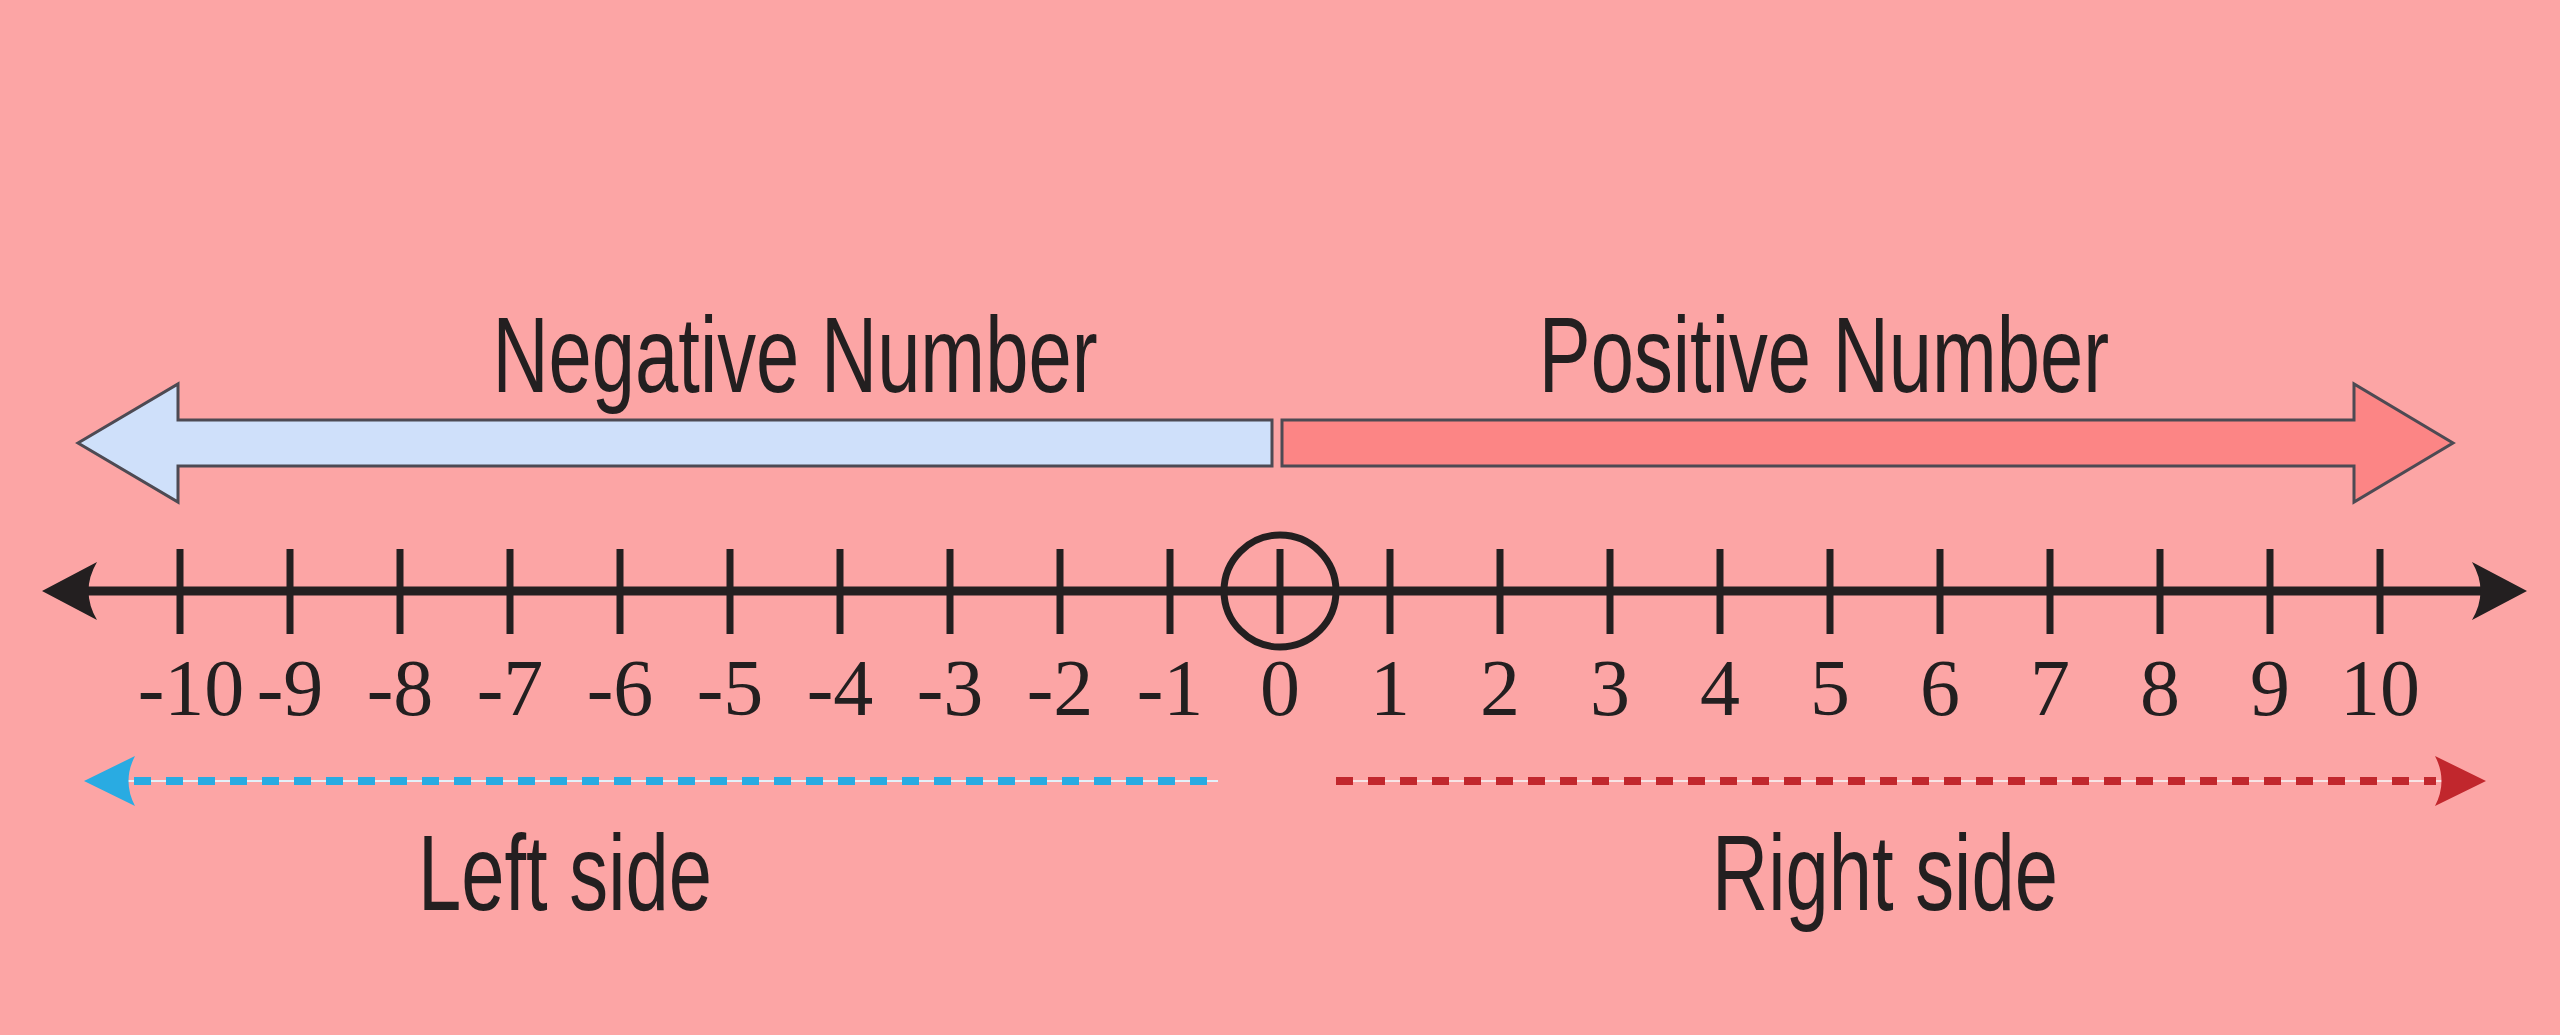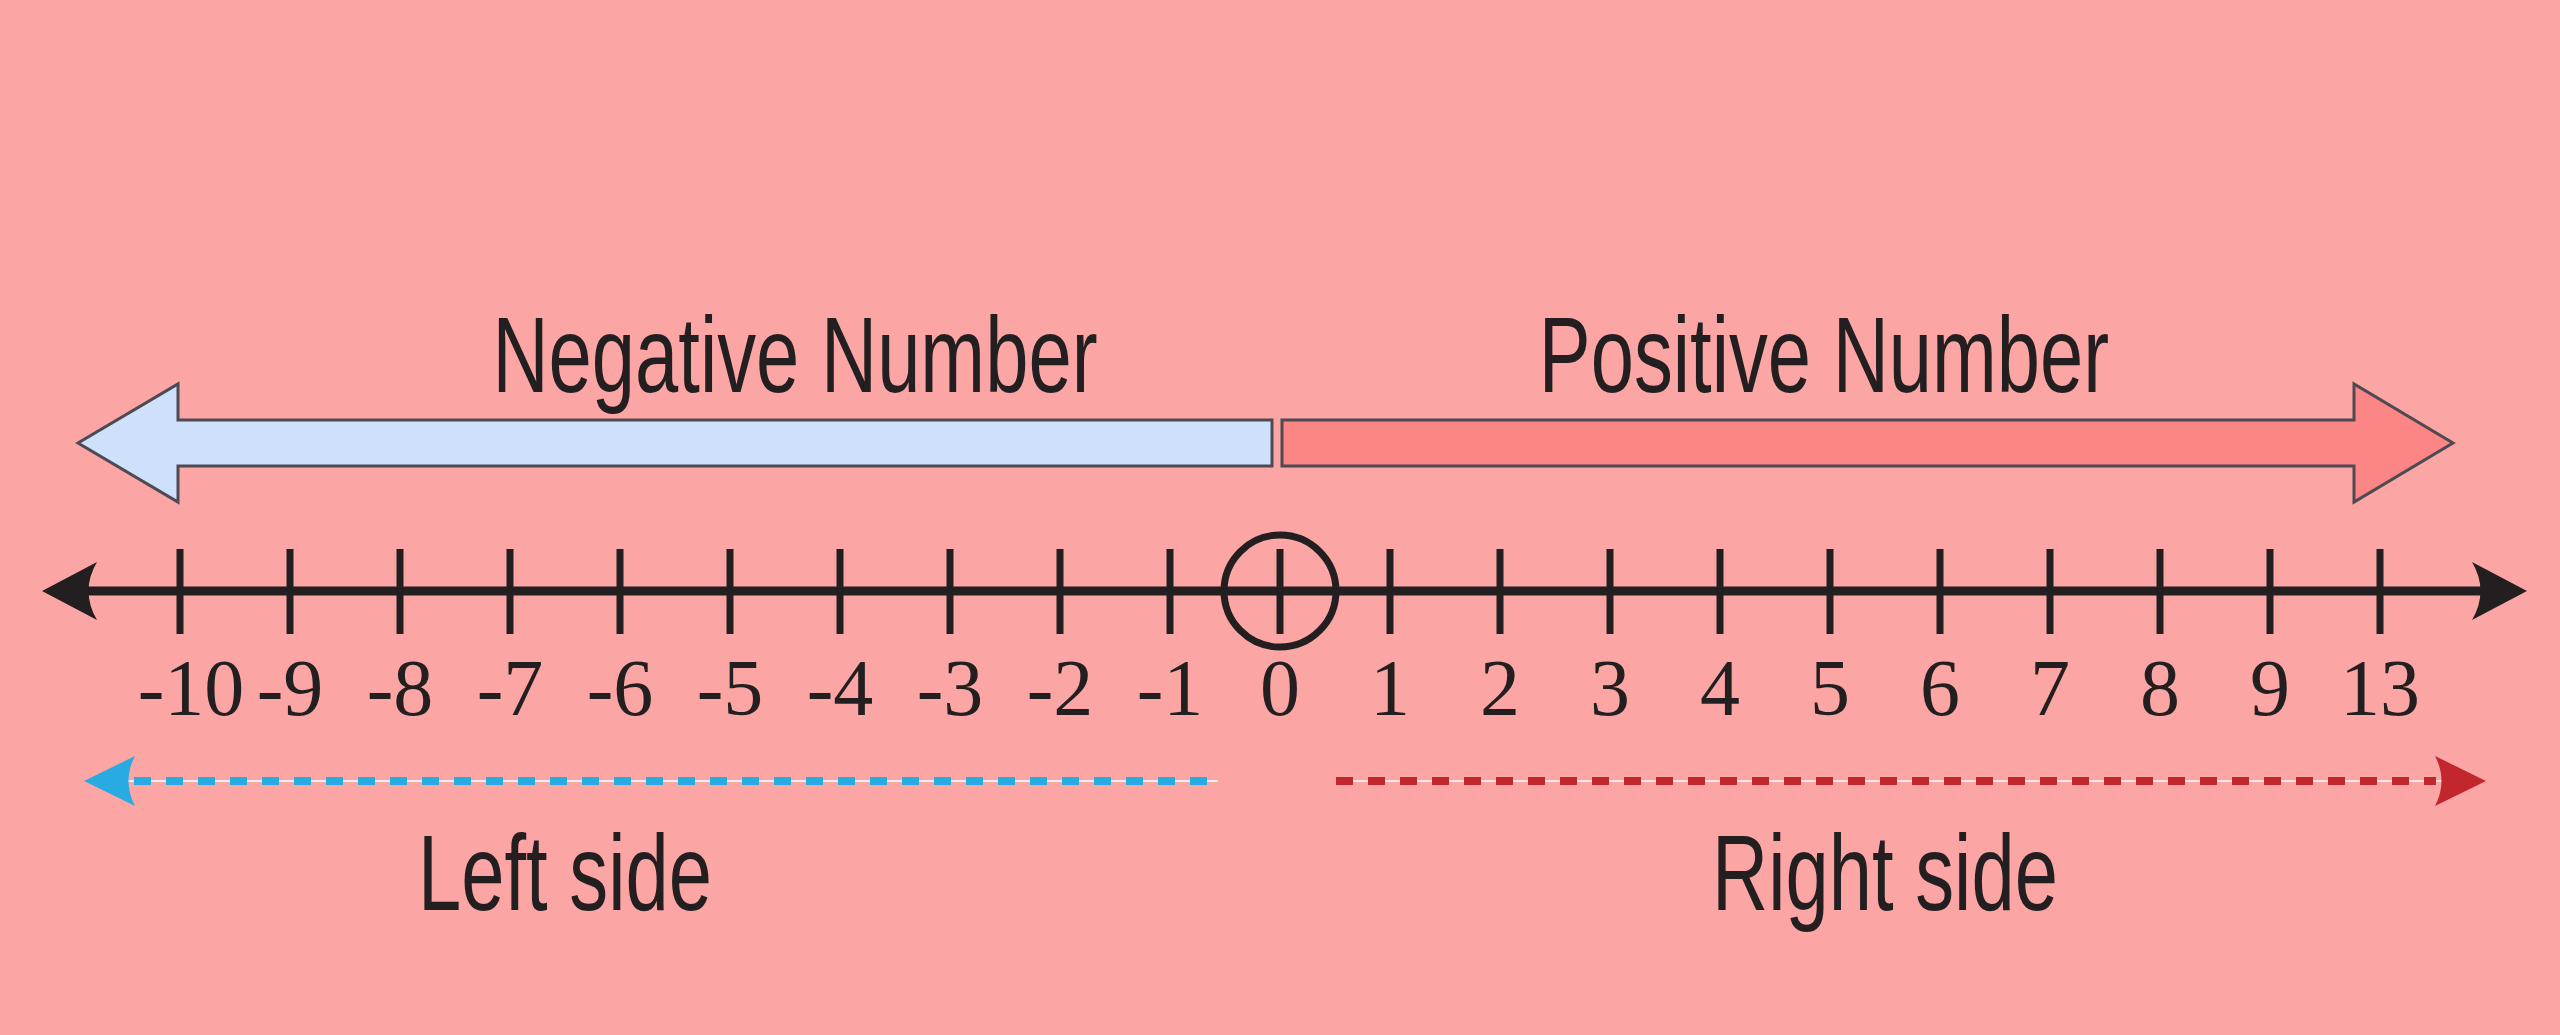--- a/index.html
+++ b/index.html
@@ -173,19 +173,19 @@
       <div class="tick-label" style="left: 1220px;">0</div>
       <div class="tick-label" style="left: 1330px;">1</div>
       <div class="tick-label" style="left: 1440px;">2</div>
       <div class="tick-label" style="left: 1550px;">3</div>
       <div class="tick-label" style="left: 1660px;">4</div>
       <div class="tick-label" style="left: 1770px;">5</div>
       <div class="tick-label" style="left: 1880px;">6</div>
       <div class="tick-label" style="left: 1990px;">7</div>
       <div class="tick-label" style="left: 2100px;">8</div>
       <div class="tick-label" style="left: 2210px;">9</div>
-      <div class="tick-label" style="left: 2320px;">13</div>
+      <div class="tick-label" style="left: 2320px;">10</div>
     </div>
 
   <div class="hand-label" style="left:115px; top:808px;">Left side</div>
   <div class="hand-label" style="left:1435px; top:808px;">Right side</div>
 
 </div>
 
 </body></html>

